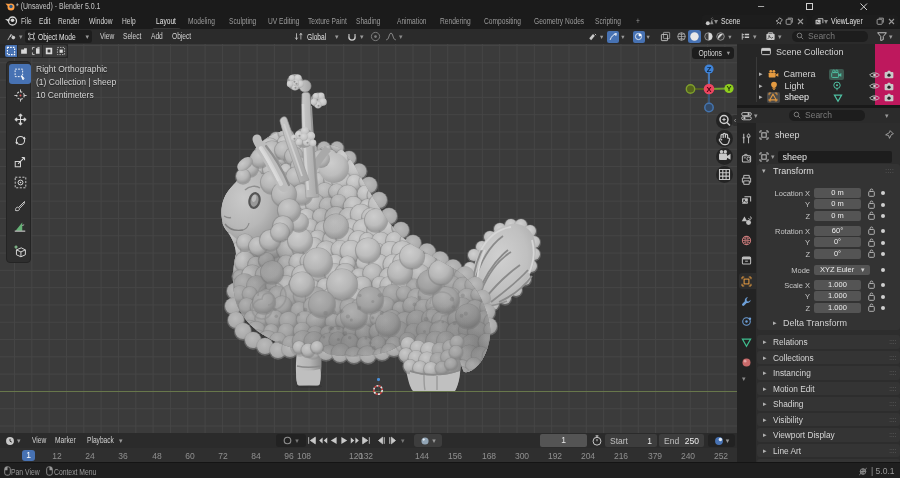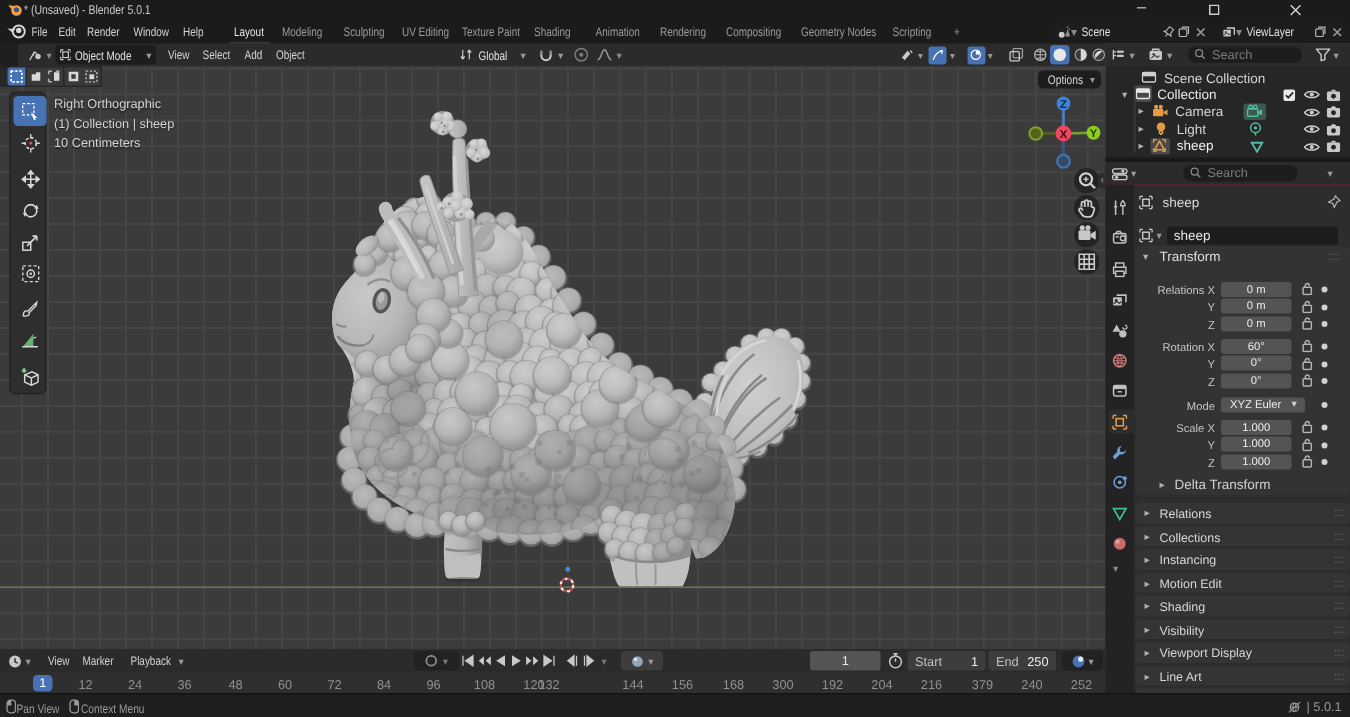--- a/index.html
+++ b/index.html
@@ -6,21 +6,21 @@
 html,body{width:900px;height:478px;overflow:hidden;}
 body{font-family:"Liberation Sans",sans-serif;background:#1f1f1f;position:relative;font-size:9px;color:#cdcdcd;}
 .abs{position:absolute;}
 .row{display:flex;align-items:center;}
 
 #titlebar{left:0;top:0;width:900px;height:13px;background:#1b1b1b;}
 #menubar{left:0;top:13px;width:900px;height:16px;background:#1b1b1b;}
 .menuitem{color:#d2d2d2;font-size:8.3px;padding:0;line-height:16px;transform:scaleX(0.8);transform-origin:0 50%;white-space:nowrap;}
 .wstab{color:#9b9b9b;font-size:8.3px;padding:0;line-height:14px;white-space:nowrap;top:1px;transform:scaleX(0.8);transform-origin:0 50%;}
 
-#vpheader{left:12px;top:29px;width:737px;height:15px;background:#2b2b2b;}
+#vpheader{left:0;top:29px;width:737px;height:15px;background:#2b2b2b;}
 
 #viewport{left:0;top:44px;width:737px;height:389px;background:#3b3b3b;overflow:hidden;}
 #grid{left:0;top:0;width:737px;height:389px;
 background-image:linear-gradient(to right,#454545 1px,transparent 1px),linear-gradient(to bottom,#454545 1px,transparent 1px);
 background-size:17.33px 17.3px;background-position:14px 1px;}
 .vtool{position:absolute;left:2px;width:22px;height:20px;border-radius:3px;display:flex;align-items:center;justify-content:center;}
 .vtool.active{background:#4772b3;}
 .ovtext{position:absolute;left:36px;color:#d4d4d4;font-size:8.5px;white-space:nowrap;text-shadow:0 1px 1px rgba(0,0,0,0.5);}
 
 #rightcol{left:737px;top:29px;width:163px;height:433px;background:#be185d;}
@@ -1764,51 +1764,28 @@
           <circle cx="6" cy="6" r="4" fill="none" stroke="#888" stroke-width="1.5"></circle>
           <path d="M9 9 l3.5 3.5" stroke="#888" stroke-width="1.5"></path>
         </svg>
       <span style="color:#7b7b7b;font-size:8.5px;margin-left:4px">Search</span>
     </div>
     <svg class="abs" style="left:140px;top:3px" width="10" height="9" viewBox="0 0 16 14">
         <path d="M1 1 H15 L10 7 V12 L6 13.5 V7 Z" fill="none" stroke="#c9c9c9" stroke-width="1.5"></path>
       </svg>
     <span class="abs" style="left:152px;top:4px;color:#9a9a9a;font-size:7px">▾</span>
   </div>
-  <div class="abs" style="left:0;top:15px;width:163px;height:76px;background:#262626">
+  <div class="abs" style="left:0;top:15px;width:138px;height:76px;background:#262626">
 
     <div class="abs row" style="left:0;top:2px;width:163px;height:11px">
       <svg style="margin-left:24px" width="10" height="9" viewBox="0 0 16 14">
           <rect x="1" y="2" width="14" height="10" rx="1.5" fill="none" stroke="#d0d0d0" stroke-width="1.5"></rect>
           <rect x="1" y="2" width="14" height="4" fill="#d0d0d0"></rect>
         </svg>
       <span style="margin-left:5px;color:#d4d4d4">Scene Collection</span>
-    </div>
-    <div class="abs row" style="left:0;top:13px;width:163px;height:11px">
-      <span style="margin-left:11px;color:#b0b0b0;font-size:7px">▾</span>
-      <div class="row" style="background:#4a4a4a;border-radius:2px;width:12px;height:11px;justify-content:center;margin-left:4px">
-      <svg width="10" height="9" viewBox="0 0 16 14">
-            <rect x="1" y="2" width="14" height="10" rx="1.5" fill="none" stroke="#e8e8e8" stroke-width="1.5"></rect>
-            <rect x="1" y="2" width="14" height="4" fill="#e8e8e8"></rect>
-          </svg>
-        </div>
-      <span style="margin-left:4px;color:#e8e8e8">Collection</span>
-      <svg class="abs" style="left:118px;top:1.5px" width="9" height="9" viewBox="0 0 14 14">
-          <rect x="1" y="1" width="12" height="12" rx="2" fill="#e8e8e8"></rect>
-          <path d="M3.5 7 l2.5 2.5 L11 4" stroke="#262626" stroke-width="1.8" fill="none"></path>
-        </svg>
-      <svg class="abs" style="left:132px;top:2px" width="11" height="8" viewBox="0 0 16 11">
-          <path d="M1 5.5 C4 1.5 12 1.5 15 5.5 C12 9.5 4 9.5 1 5.5 Z" fill="none" stroke="#c9c9c9" stroke-width="1.4"></path>
-          <circle cx="8" cy="5.5" r="2" fill="#c9c9c9"></circle>
-        </svg>
-      <svg class="abs" style="left:147px;top:1.5px" width="10" height="9" viewBox="0 0 16 14">
-          <rect x="1" y="3" width="14" height="10" rx="1.5" fill="#c9c9c9"></rect>
-          <path d="M5 3 L6.5 1 h3 L11 3" fill="#c9c9c9"></path>
-          <circle cx="8" cy="8" r="2.6" fill="#262626"></circle>
-        </svg>
     </div>
 
     <div class="abs row" style="left:0;top:36px;width:163px;height:11px">
       <span style="margin-left:22px;color:#b0b0b0;font-size:7px">▸</span>
       <svg style="margin-left:6px" width="10" height="10" viewBox="0 0 14 14">
           <circle cx="7" cy="5" r="4" fill="#e59b41"></circle>
           <path d="M5.5 9 h3 v2 h-3 Z M6 12 h2" stroke="#e59b41" stroke-width="1.2" fill="none"></path>
         </svg>
       <span style="margin-left:6px;color:#d4d4d4">Light</span>
       <svg class="abs" style="left:95px;top:0.5px" width="10" height="10" viewBox="0 0 14 14">
@@ -1978,21 +1955,21 @@
       <span style="color:#9a9a9a;font-size:7px;margin-left:2px">▾</span>
       <div class="row" style="width:114px;height:12px;background:#1d1d1d;border-radius:2px;margin-left:3px;padding:0 5px;color:#e5e5e5">sheep</div>
     </div>
 
     <div class="abs" style="left:20px;top:41px;width:143px;height:166px;background:#333333;border-radius:3px">
       <span class="abs" style="left:5px;top:3px;color:#b0b0b0;font-size:7px">▾</span>
       <span class="abs" style="left:16px;top:2px;color:#dedede">Transform</span>
       <span class="abs" style="left:128px;top:2px;color:#5e5e5e;font-size:8px">::::</span>
     </div>
     <div class="abs trow" style="top:65px">
-        <span class="tlabel">Relations X</span>
+        <span class="tlabel">Location X</span>
         <div class="tfld">0 m</div>
         <svg class="lock" width="7" height="9" viewBox="0 0 10 13">
           <rect x="1" y="5" width="8" height="7" rx="1" fill="none" stroke="#b5b5b5" stroke-width="1.4"></rect>
           <path d="M3 5 V3.5 a2 2 0 0 1 4 0" fill="none" stroke="#b5b5b5" stroke-width="1.4"></path>
         </svg>
         <span class="dot"></span>
       </div>
     <div class="abs trow" style="top:76.5px">
         <span class="tlabel">Y</span>
         <div class="tfld">0 m</div>
@@ -2200,21 +2177,21 @@
 <div class="abs" id="tlruler">
   <div class="abs" style="left:22px;top:1.5px;width:13px;height:11px;background:#4772b3;border-radius:3px;color:#fff;text-align:center;line-height:11px;font-size:8.5px">1</div>
   <span class="rnum" style="left:57px">12</span>
     <span class="rnum" style="left:90px">24</span>
     <span class="rnum" style="left:123px">36</span>
     <span class="rnum" style="left:157px">48</span>
     <span class="rnum" style="left:190px">60</span>
     <span class="rnum" style="left:223px">72</span>
     <span class="rnum" style="left:256px">84</span>
     <span class="rnum" style="left:289px">96</span>
-    <span class="rnum" style="left:323px">108</span>
+    <span class="rnum" style="left:304px">108</span>
     <span class="rnum" style="left:356px">120</span>
     <span class="rnum" style="left:366px">132</span>
     <span class="rnum" style="left:422px">144</span>
     <span class="rnum" style="left:455px">156</span>
     <span class="rnum" style="left:489px">168</span>
     <span class="rnum" style="left:522px">300</span>
     <span class="rnum" style="left:555px">192</span>
     <span class="rnum" style="left:588px">204</span>
     <span class="rnum" style="left:621px">216</span>
     <span class="rnum" style="left:655px">379</span>

